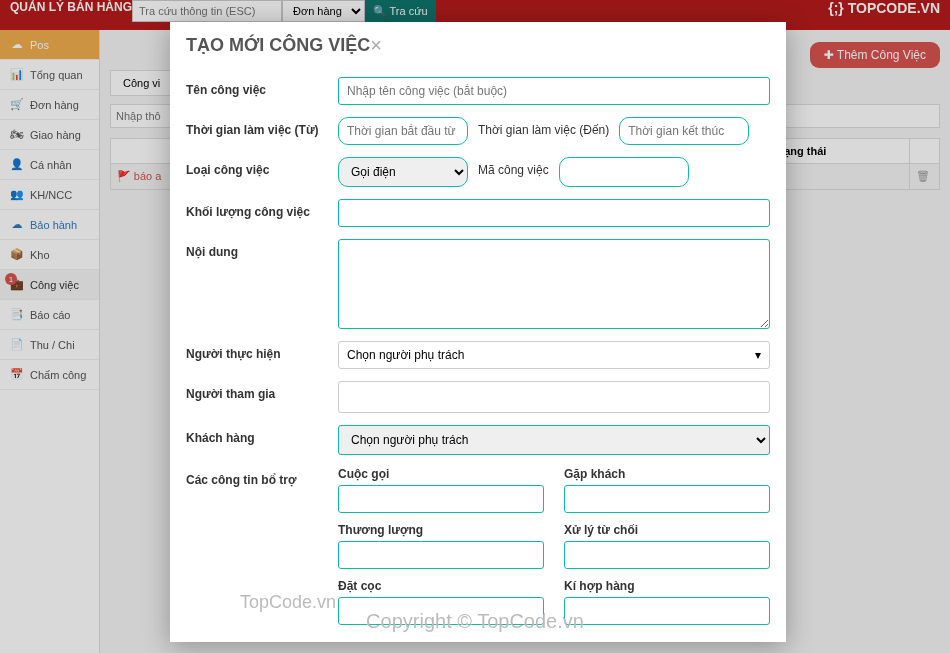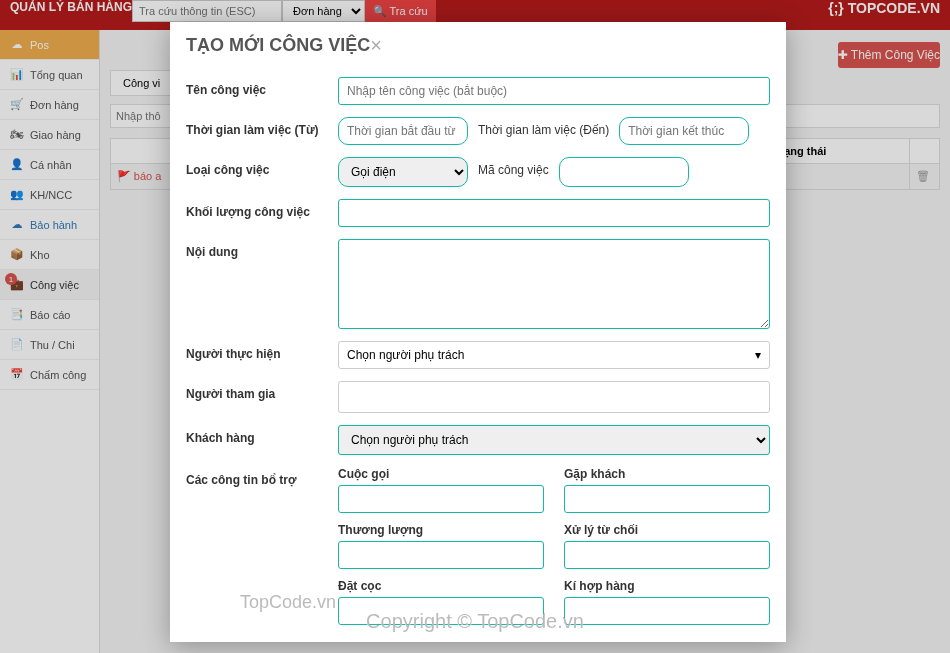--- a/index.html
+++ b/index.html
@@ -2,33 +2,33 @@
 <html><head>
 <meta charset="utf-8">
 <style>
 * { box-sizing: border-box; margin: 0; padding: 0; }
 body { font-family: Arial, sans-serif; font-size: 13px; background: #f5f5f5; width: 950px; height: 653px; overflow: hidden; position: relative; }
 
 .topbar { background: #b71c1c; height: 30px; display: flex; align-items: flex-start; padding: 0 10px; gap: 0; }
 .brand { color: #fff; font-weight: bold; font-size: 12px; }
 .search-top { height: 22px; width: 150px; padding: 2px 6px; border: 1px solid #ccc; font-size: 11px; }
 .select-top { height: 22px; padding: 2px 6px; border: 1px solid #ccc; font-size: 11px; background: #fff; }
-.btn-lookup { background: #ef4444; color: #fff; border: none; height: 22px; padding: 0 8px; font-size: 11px; cursor: pointer; }
+.btn-lookup { background: #0f766e; color: #fff; border: none; height: 22px; padding: 0 8px; font-size: 11px; cursor: pointer; }
 .logo-right { margin-left: auto; color: #fff; font-weight: bold; font-size: 14px; }
 
 .container { display: flex; height: calc(100% - 30px); }
 .sidebar { width: 100px; background: #fff; border-right: 1px solid #ddd; }
 .side-item { display: flex; align-items: center; gap: 6px; padding: 8px 10px; font-size: 11px; color: #555; cursor: pointer; border-bottom: 1px solid #f0f0f0; position: relative; }
 .side-item.pos { background: #f0ad4e; color: #fff; }
 .side-item.active { background: #f5f5f5; color: #333; }
 .side-icon { width: 14px; text-align: center; }
 .badge-dot { position: absolute; left: 5px; top: 3px; background: #d9534f; color: #fff; font-size: 8px; width: 12px; height: 12px; border-radius: 50%; display: flex; align-items: center; justify-content: center; }
 
 .main { flex: 1; padding: 10px; position: relative; }
-.btn-add { position: absolute; top: 12px; right: 10px; background: #d9534f; color: #fff; border: none; padding: 6px 0; font-size: 12px; border-radius: 3px; cursor: pointer; }
+.btn-add { position: absolute; top: 12px; right: 10px; background: #d9534f; color: #fff; border: none; padding: 6px 14px; font-size: 12px; border-radius: 9px; cursor: pointer; }
 .tab-row { margin-top: 30px; display: flex; gap: 2px; }
 .tab { padding: 6px 12px; border: 1px solid #ddd; background: #fff; font-size: 11px; }
 .filter-input { margin-top: 8px; width: 100%; padding: 5px; border: 1px solid #ddd; font-size: 11px; }
 .table { margin-top: 10px; width: 100%; border-collapse: collapse; }
 .table th { border: 1px solid #ddd; padding: 6px; font-size: 11px; background: #fff; font-weight: bold; }
 .table td { border: 1px solid #ddd; padding: 6px; font-size: 11px; }
 .row-red { color: #d9534f; }
 .trash { color: #999; cursor: pointer; }
 
 .modal-backdrop { position: absolute; inset: 0; background: rgba(0,0,0,0.15); }

